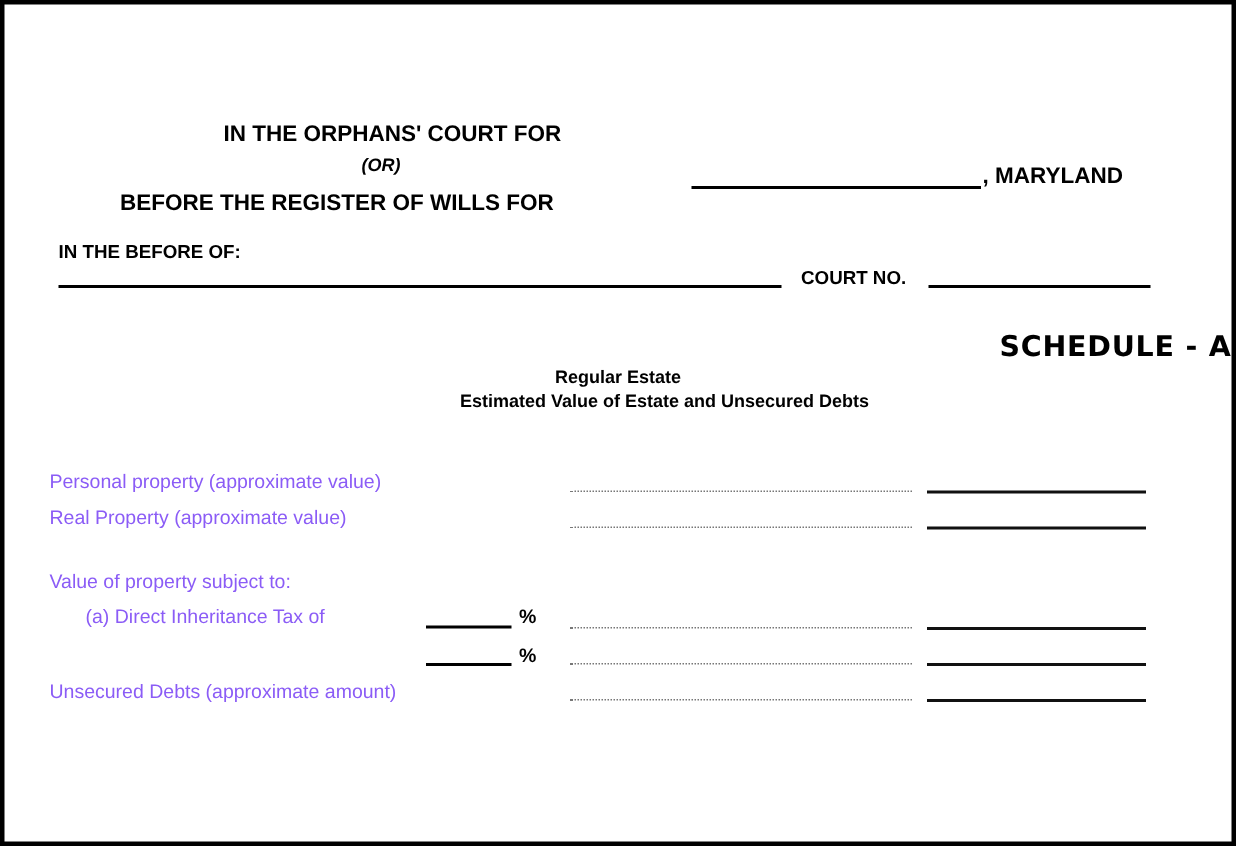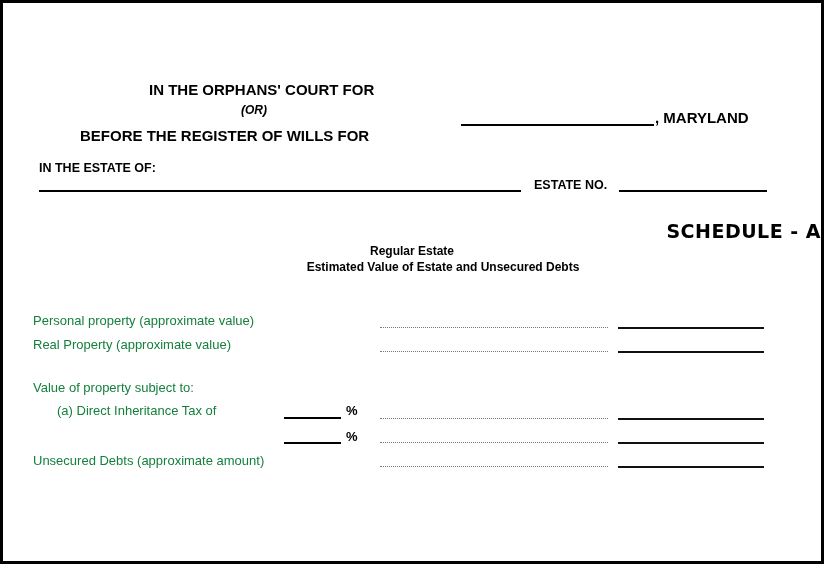--- a/index.html
+++ b/index.html
@@ -4,37 +4,37 @@
 <style>
   html, body { margin:0; padding:0; }
   body { width:824px; height:564px; background:#000; position:relative; overflow:hidden;
          font-family:"Liberation Sans", sans-serif; color:#000; }
   .page { position:absolute; left:3px; top:3px; width:818px; height:558px; background:#fff; }
   .abs { position:absolute; white-space:nowrap; }
   .b { font-weight:bold; }
   .hline { position:absolute; height:2px; background:#000; }
   .dline { position:absolute; height:0; border-top:1px dotted #777; }
   .sline { position:absolute; height:2px; background:#111; }
-  .lbl { font-size:13px; color:#15803d; }
+  .lbl { font-size:13px; color:#8b5cf6; }
 </style>
 </head>
 <body>
 
 <div class="page">
 
   <div class="abs b" style="left:146px;top:78px;font-size:15px;">IN THE ORPHANS' COURT FOR</div>
   <div class="abs b" style="left:238px;top:100px;font-size:12px;font-style:italic;">(OR)</div>
   <div class="abs b" style="left:77px;top:124px;font-size:15px;text-align:right;">BEFORE THE REGISTER OF WILLS FOR</div>
 
   <div class="hline" style="left:458px;top:121px;width:193px;"></div>
   <div class="abs b" style="left:652px;top:106px;font-size:15px;">, MARYLAND</div>
 
-  <div class="abs b" style="left:36px;top:158px;font-size:12.5px;">IN THE ESTATE OF:</div>
+  <div class="abs b" style="left:36px;top:158px;font-size:12.5px;">IN THE BEFORE OF:</div>
   <div class="hline" style="left:36px;top:187px;width:482px;"></div>
-  <div class="abs b" style="left:531px;top:175px;font-size:12.5px;">ESTATE NO.</div>
+  <div class="abs b" style="left:531px;top:175px;font-size:12.5px;">COURT NO.</div>
   <div class="hline" style="left:616px;top:187px;width:148px;"></div>
 
   <div class="abs b" style="left:0;width:818px;text-align:right;top:217px;font-size:19px;font-family:'DejaVu Sans',sans-serif;letter-spacing:0.5px;">SCHEDULE - A</div>
   <div class="abs b" style="left:0;width:818px;text-align:center;top:241px;font-size:12px;">Regular Estate</div>
   <div class="abs b" style="left:0;width:818px;text-align:center;top:257px;font-size:12px;padding-left:31px;">Estimated Value of Estate and Unsecured Debts</div>
 
   <div class="abs lbl" style="left:30px;top:310px;">Personal property (approximate value)</div>
   <div class="dline" style="left:377px;top:324px;width:228px;"></div>
   <div class="sline" style="left:615px;top:324px;width:146px;"></div>
 

